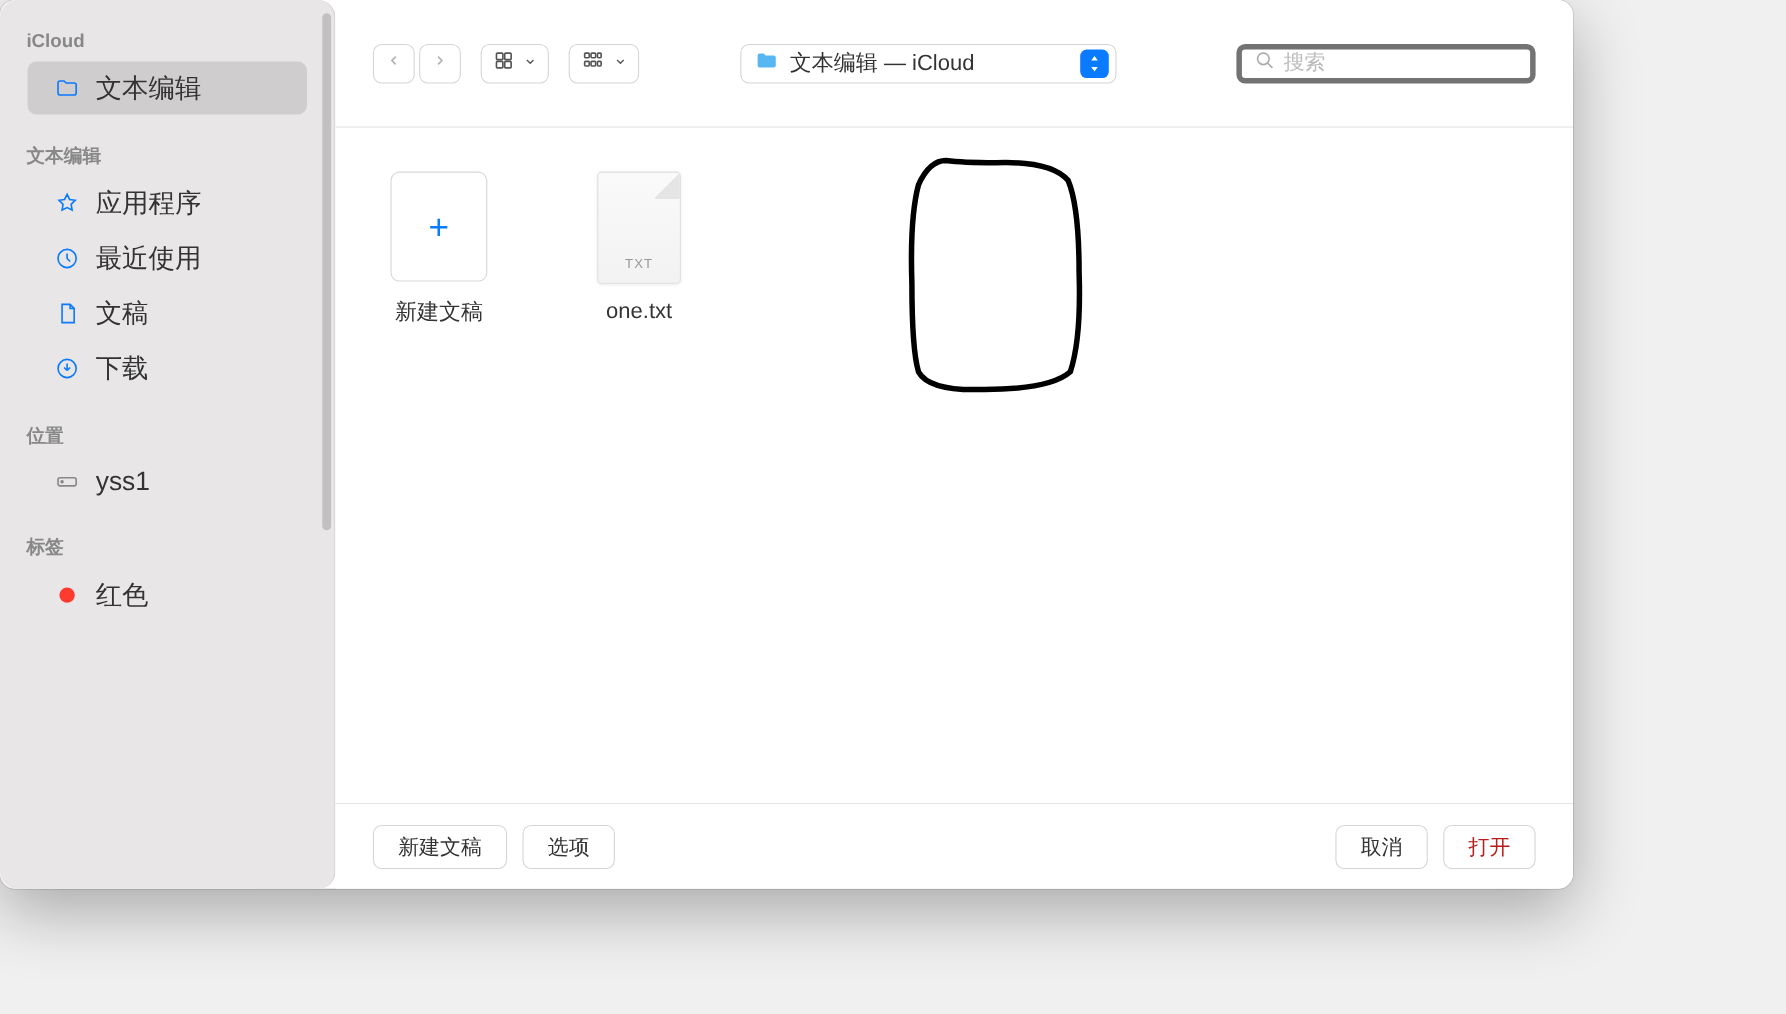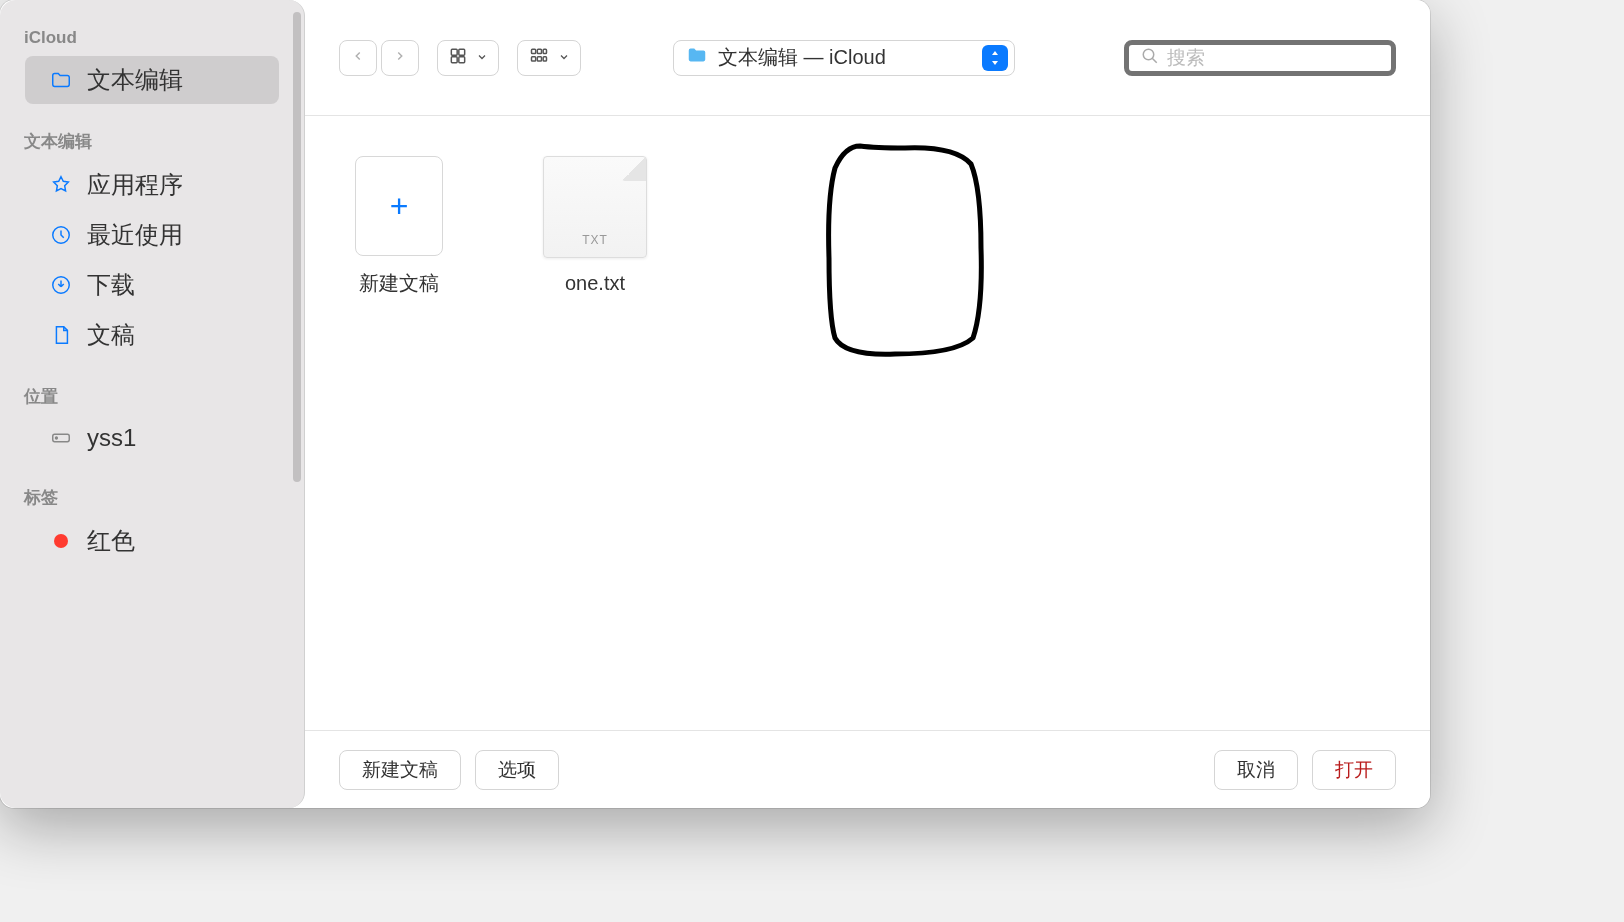--- a/index.html
+++ b/index.html
@@ -175,21 +175,21 @@
       color: #0a7aff;
       font-size: 32px;
       font-weight: 300;
     }
     .file-label {
       font-size: 20px;
       color: #333;
       text-align: center;
     }
     .txt-icon {
-      width: 104px; height: 102px;
+      width: 76px; height: 102px;
       position: relative;
       background: linear-gradient(to bottom, #fafafa, #f2f2f2);
       border: 1px solid #ddd;
       border-radius: 4px;
       display: flex;
       flex-direction: column;
       align-items: center;
       justify-content: flex-end;
       padding-bottom: 10px;
       box-shadow: 0 1px 3px rgba(0,0,0,0.08);
@@ -263,34 +263,34 @@
         <svg viewBox="0 0 24 24" fill="none" stroke="currentColor" stroke-width="1.6">
             <circle cx="12" cy="12" r="9"></circle>
             <path d="M12 7v5l3 3"></path>
           </svg>
       </span>
       <span>最近使用</span>
     </div>
     <div class="sidebar-item">
       <span class="sidebar-icon icon-blue">
         <svg viewBox="0 0 24 24" fill="none" stroke="currentColor" stroke-width="1.6">
+            <path d="M7 3h8l4 4v14H7z"></path>
+            <path d="M15 3v4h4"></path>
+          </svg>
+      </span>
+      <span>文稿</span>
+    </div>
+    <div class="sidebar-item">
+      <span class="sidebar-icon icon-blue">
+        <svg viewBox="0 0 24 24" fill="none" stroke="currentColor" stroke-width="1.6">
             <circle cx="12" cy="12" r="9"></circle>
             <path d="M12 7v7m0 0l-3-3m3 3l3-3"></path>
           </svg>
       </span>
       <span>下载</span>
-    </div>
-    <div class="sidebar-item">
-      <span class="sidebar-icon icon-blue">
-        <svg viewBox="0 0 24 24" fill="none" stroke="currentColor" stroke-width="1.6">
-            <path d="M7 3h8l4 4v14H7z"></path>
-            <path d="M15 3v4h4"></path>
-          </svg>
-      </span>
-      <span>文稿</span>
     </div>
 
     <div class="sidebar-section-header" style="margin-top:18px">位置</div>
     <div class="sidebar-item">
       <span class="sidebar-icon icon-gray">
         <svg viewBox="0 0 24 24" fill="none" stroke="currentColor" stroke-width="1.6">
             <rect x="3" y="8" width="18" height="8" rx="2"></rect>
             <circle cx="7" cy="12" r="1" fill="currentColor"></circle>
           </svg>
       </span>

